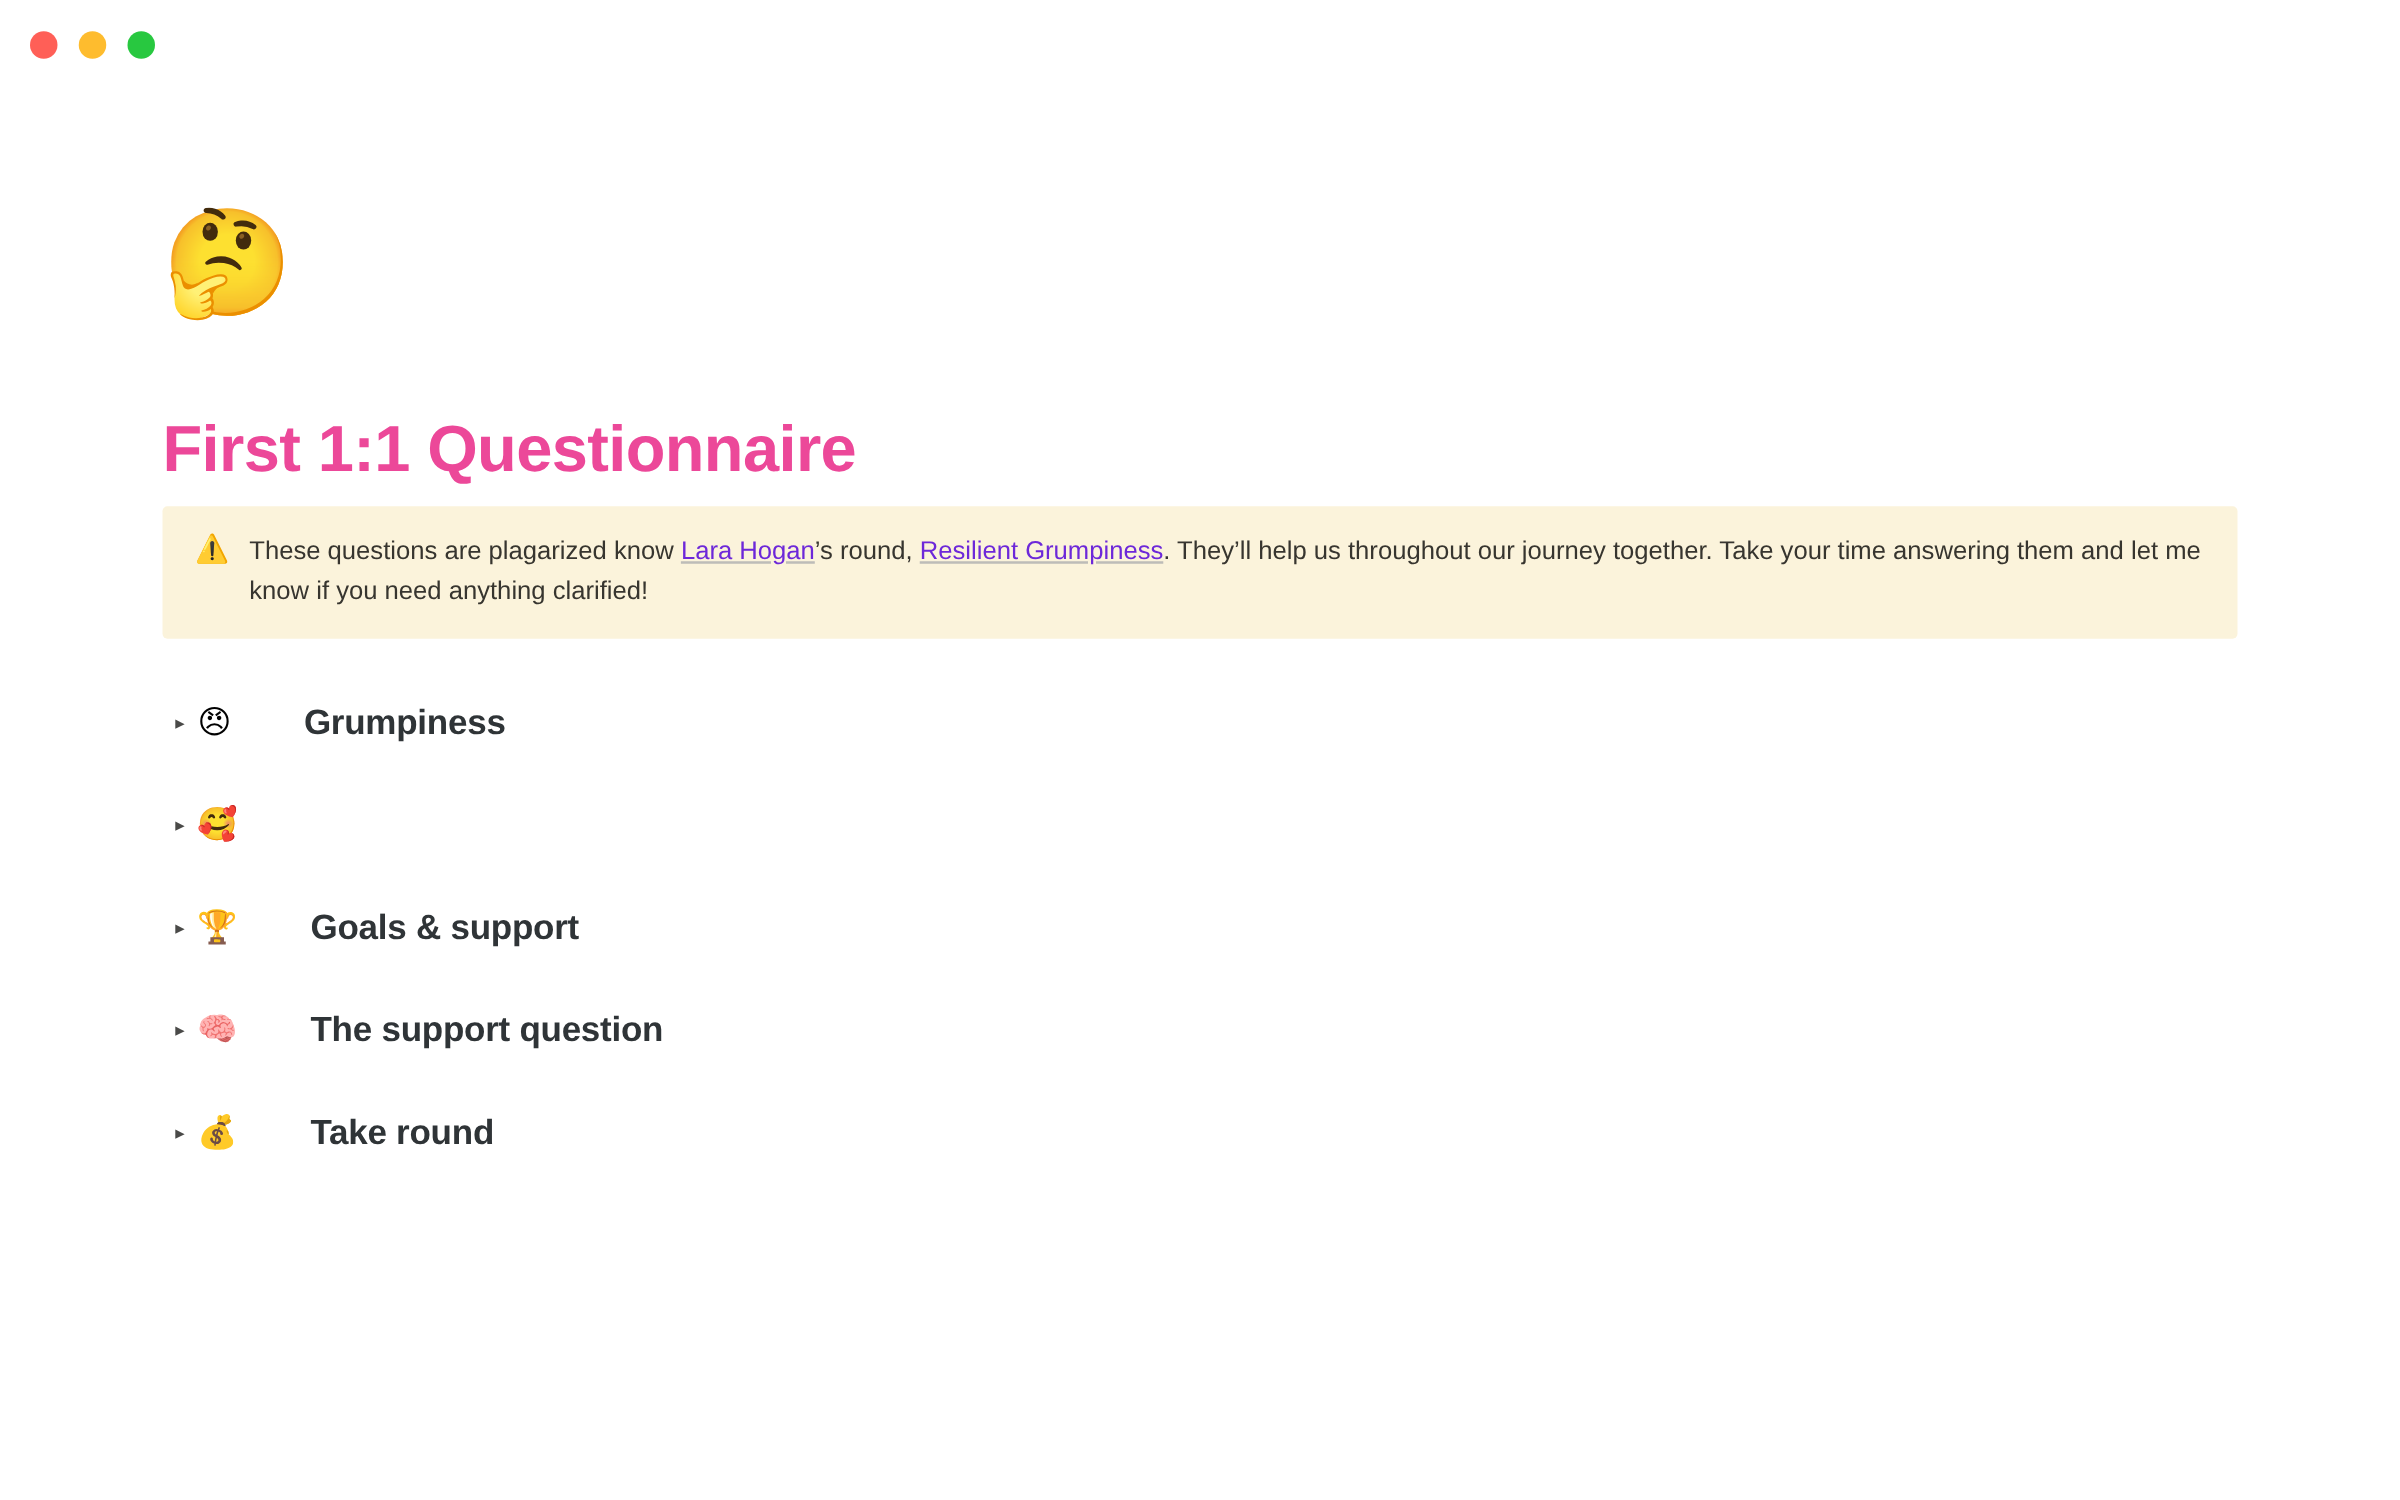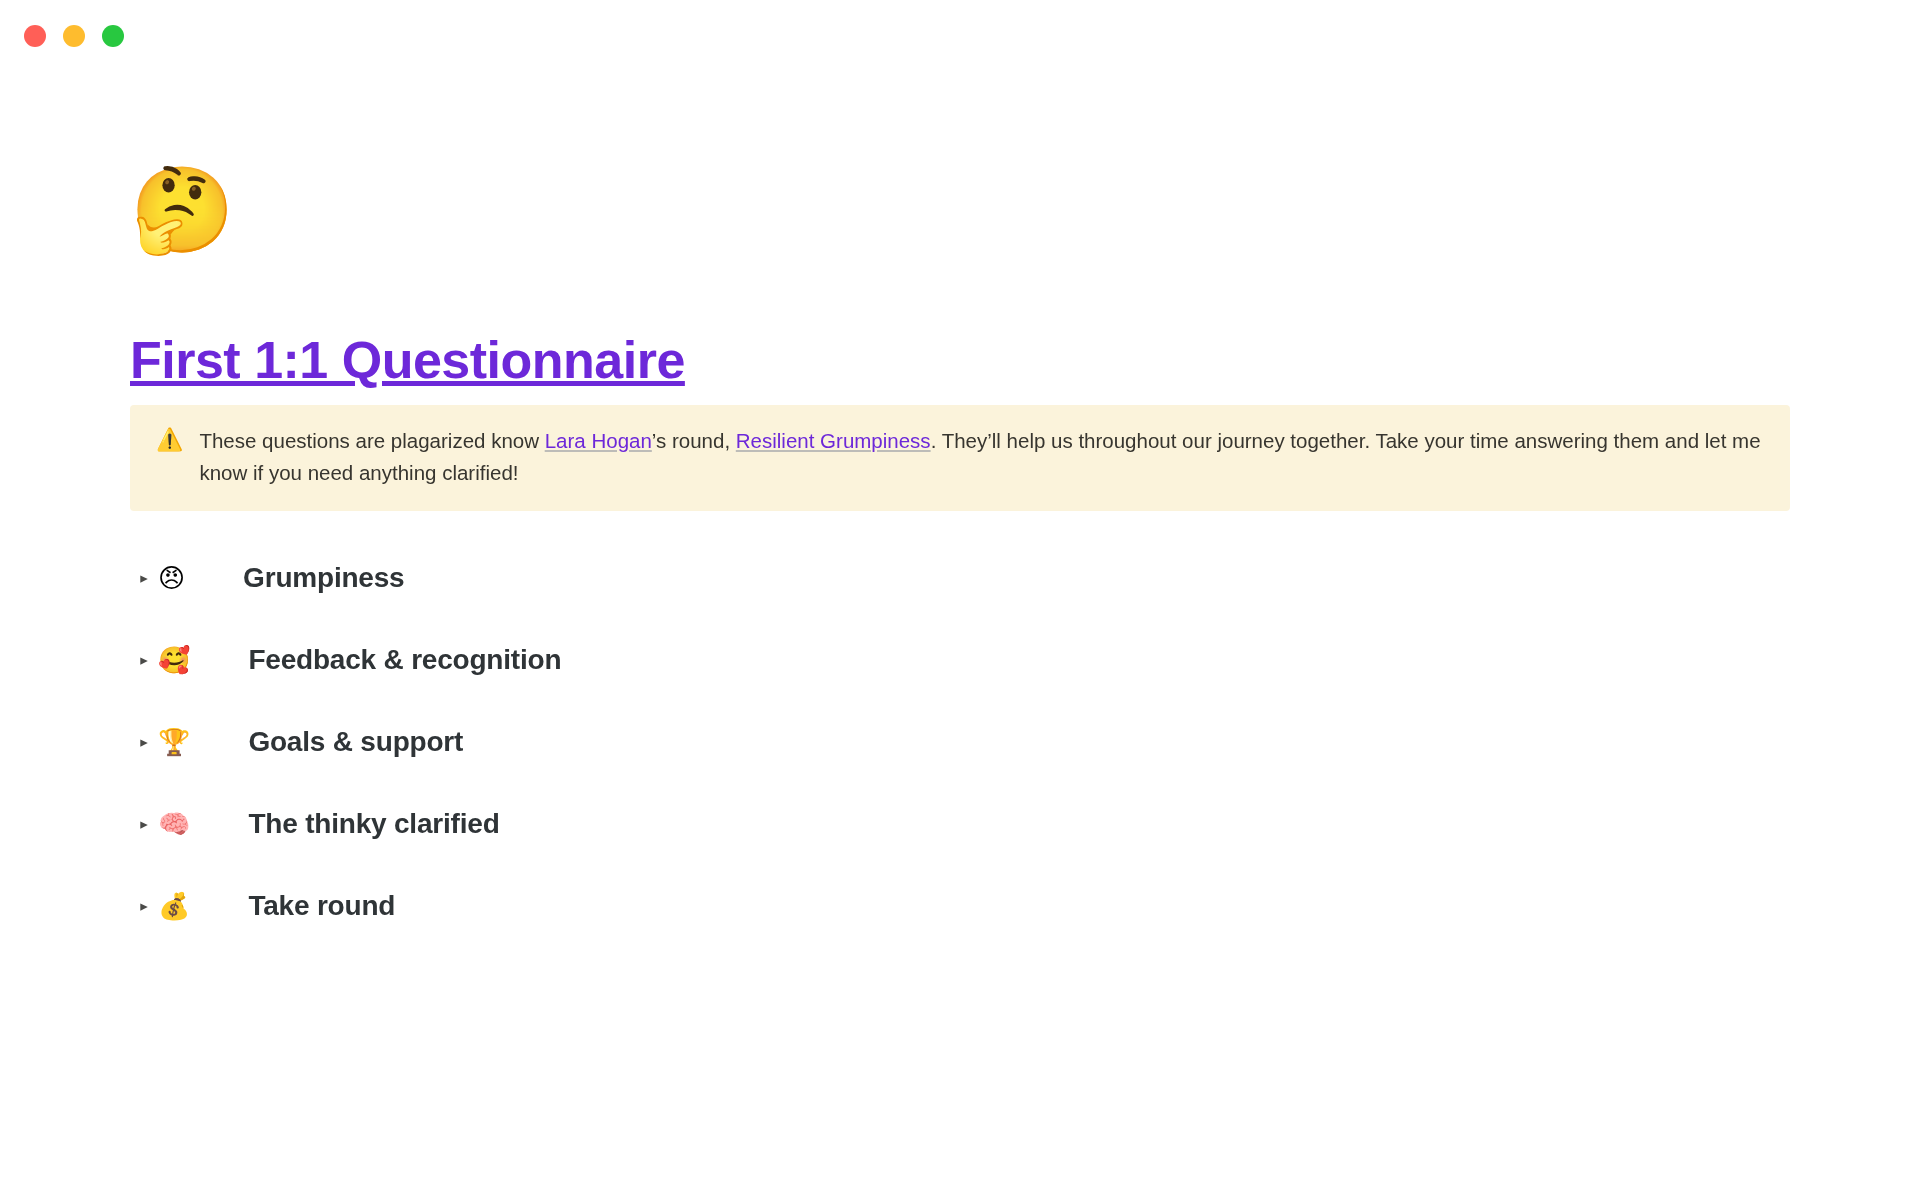--- a/index.html
+++ b/index.html
@@ -62,25 +62,24 @@
     font-family: "DejaVu Sans", sans-serif;
     user-select: none;
   }
 
   .page-title {
     position: absolute;
     top: 330px;
     left: 130px;
     font-size: 52px;
     font-weight: bold;
-    color: #6d28d9;
+    color: #ec4899;
     letter-spacing: -0.5px;
     margin: 0;
     font-family: "Liberation Sans", sans-serif;
-    text-decoration: underline;
   }
 
   .callout {
     position: absolute;
     top: 405px;
     left: 130px;
     width: 1660px;
     background: #fbf3db;
     border-radius: 4px;
     padding: 20px 26px 22px 26px;
@@ -172,33 +171,32 @@
 
       <div class="toggle-row">
         <span class="toggle-arrow">▸</span>
         <span class="toggle-emoji">😠</span>
         <span class="toggle-label">Grumpiness</span>
       </div>
 
       <div class="toggle-row">
         <span class="toggle-arrow">▸</span>
         <span class="toggle-emoji">🥰</span>
-        <span class="toggle-label">Feedback &amp; recognition</span>
       </div>
 
       <div class="toggle-row">
         <span class="toggle-arrow">▸</span>
         <span class="toggle-emoji">🏆</span>
         <span class="toggle-label">Goals &amp; support</span>
       </div>
 
       <div class="toggle-row">
         <span class="toggle-arrow">▸</span>
         <span class="toggle-emoji">🧠</span>
-        <span class="toggle-label">The thinky clarified</span>
+        <span class="toggle-label">The support question</span>
       </div>
 
       <div class="toggle-row">
         <span class="toggle-arrow">▸</span>
         <span class="toggle-emoji">💰</span>
         <span class="toggle-label">Take round</span>
       </div>
 
     </div>
   </div>

